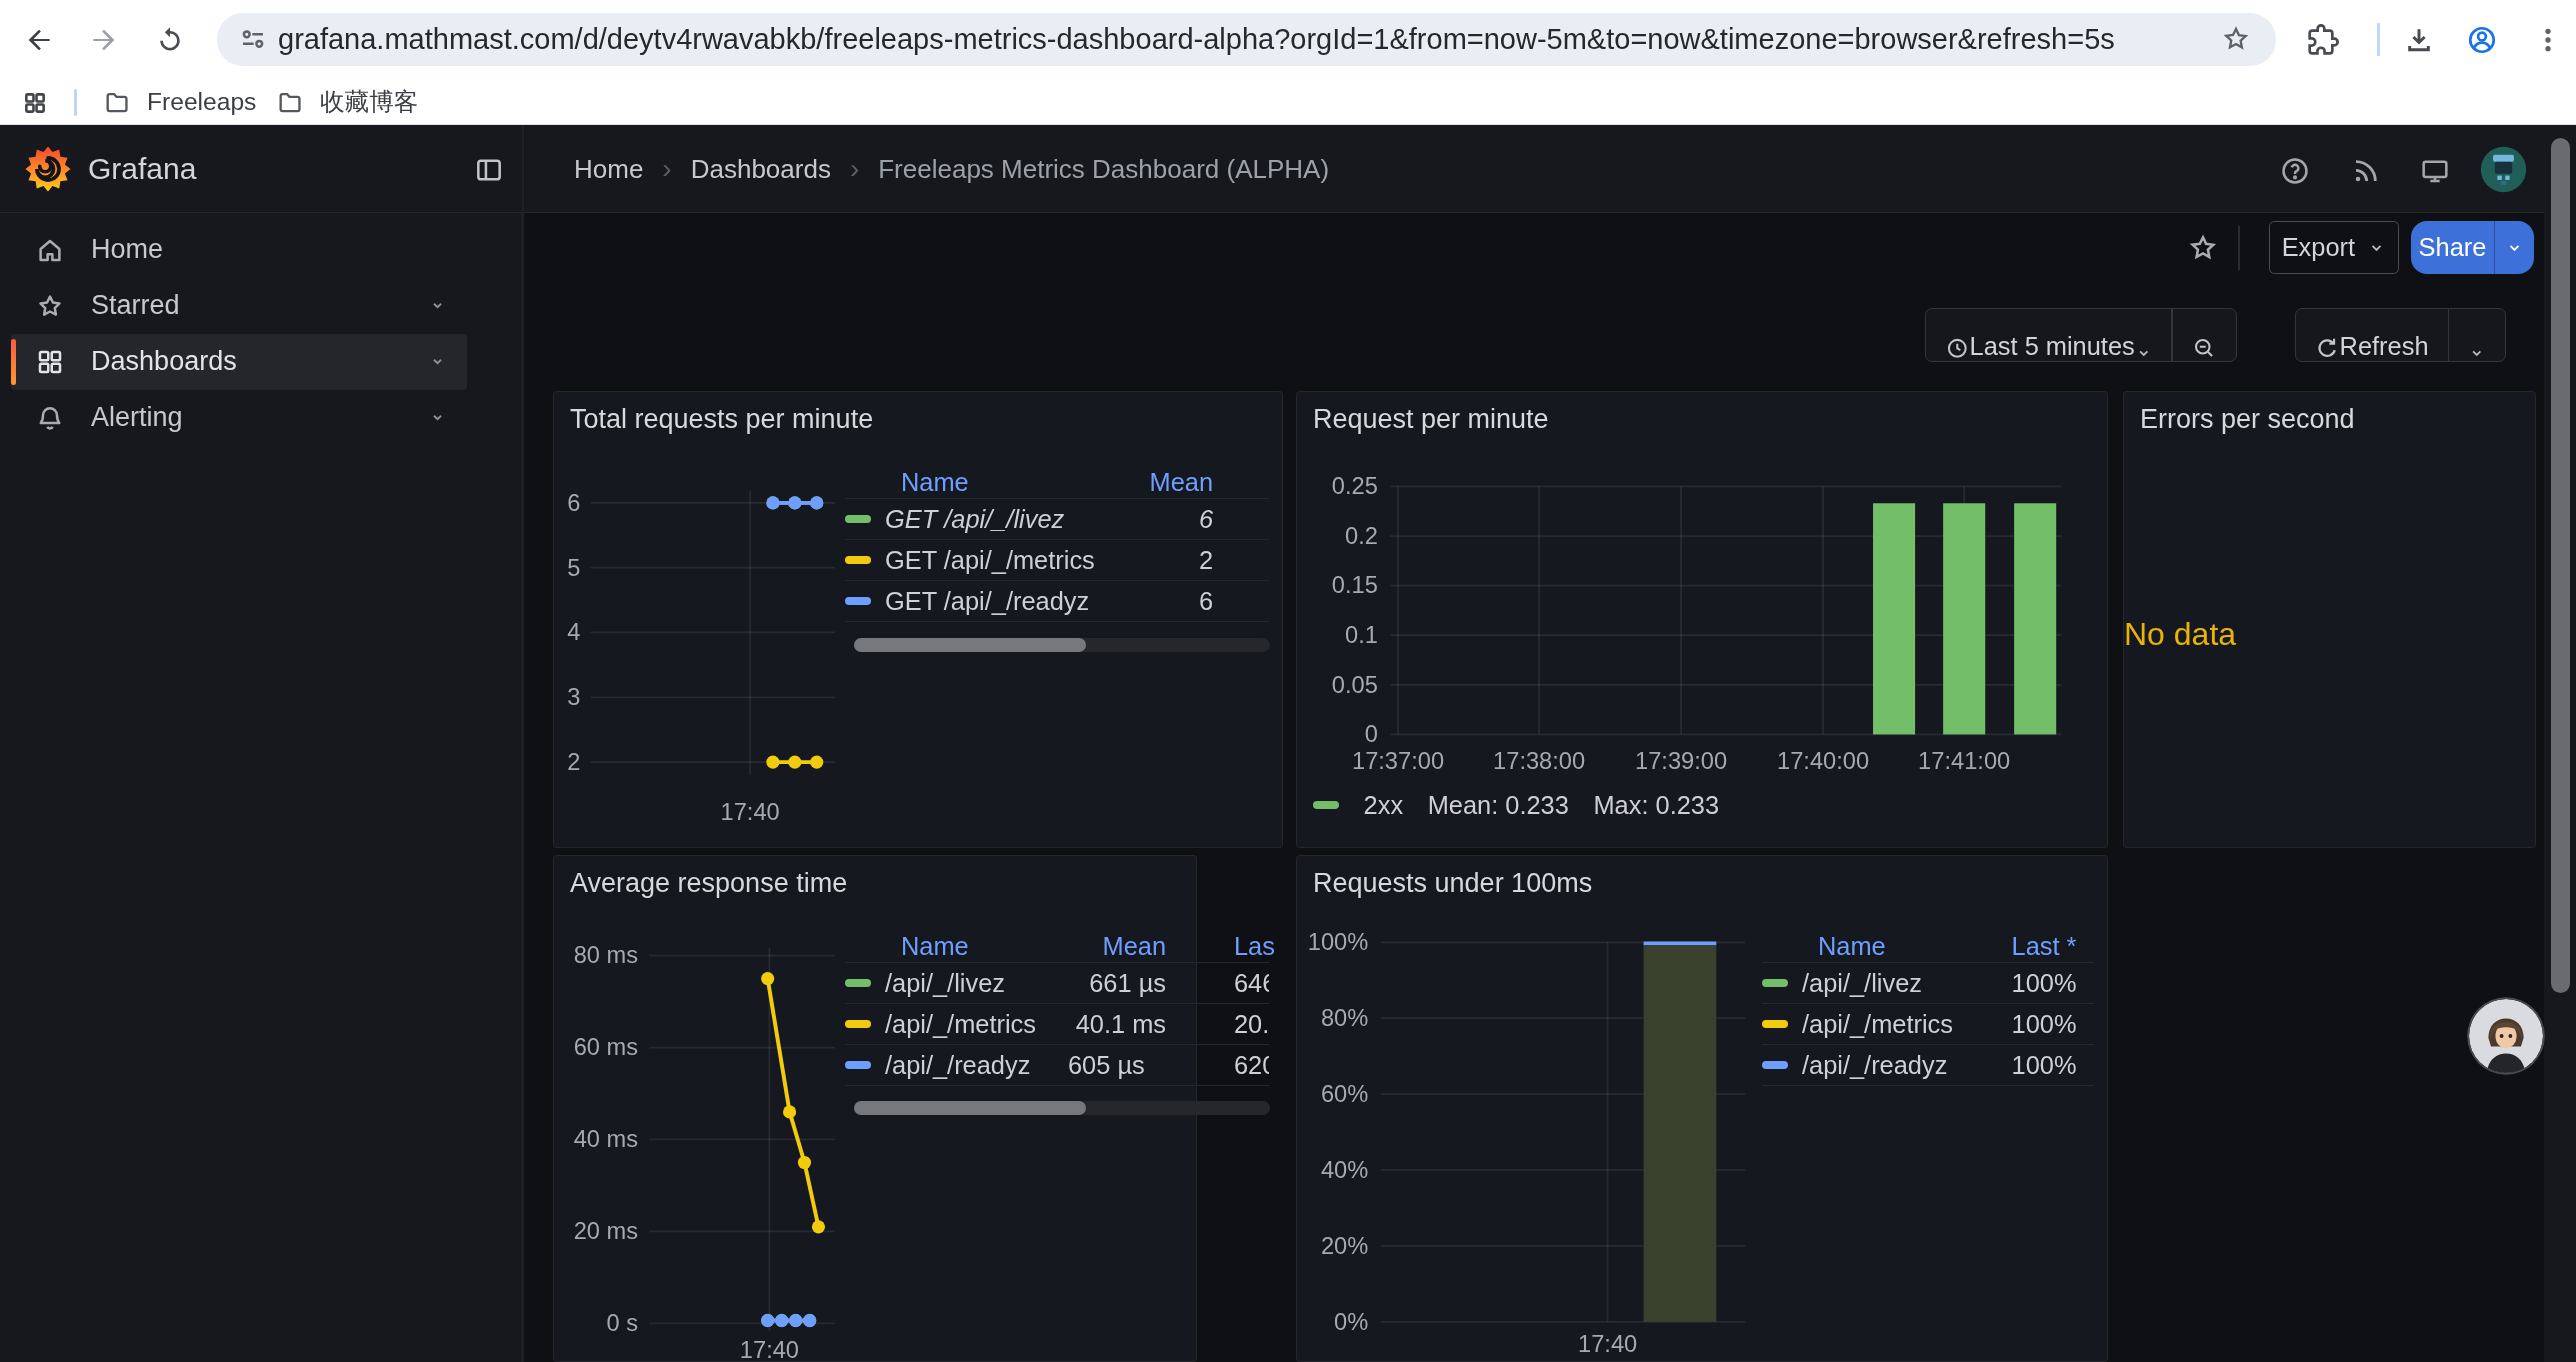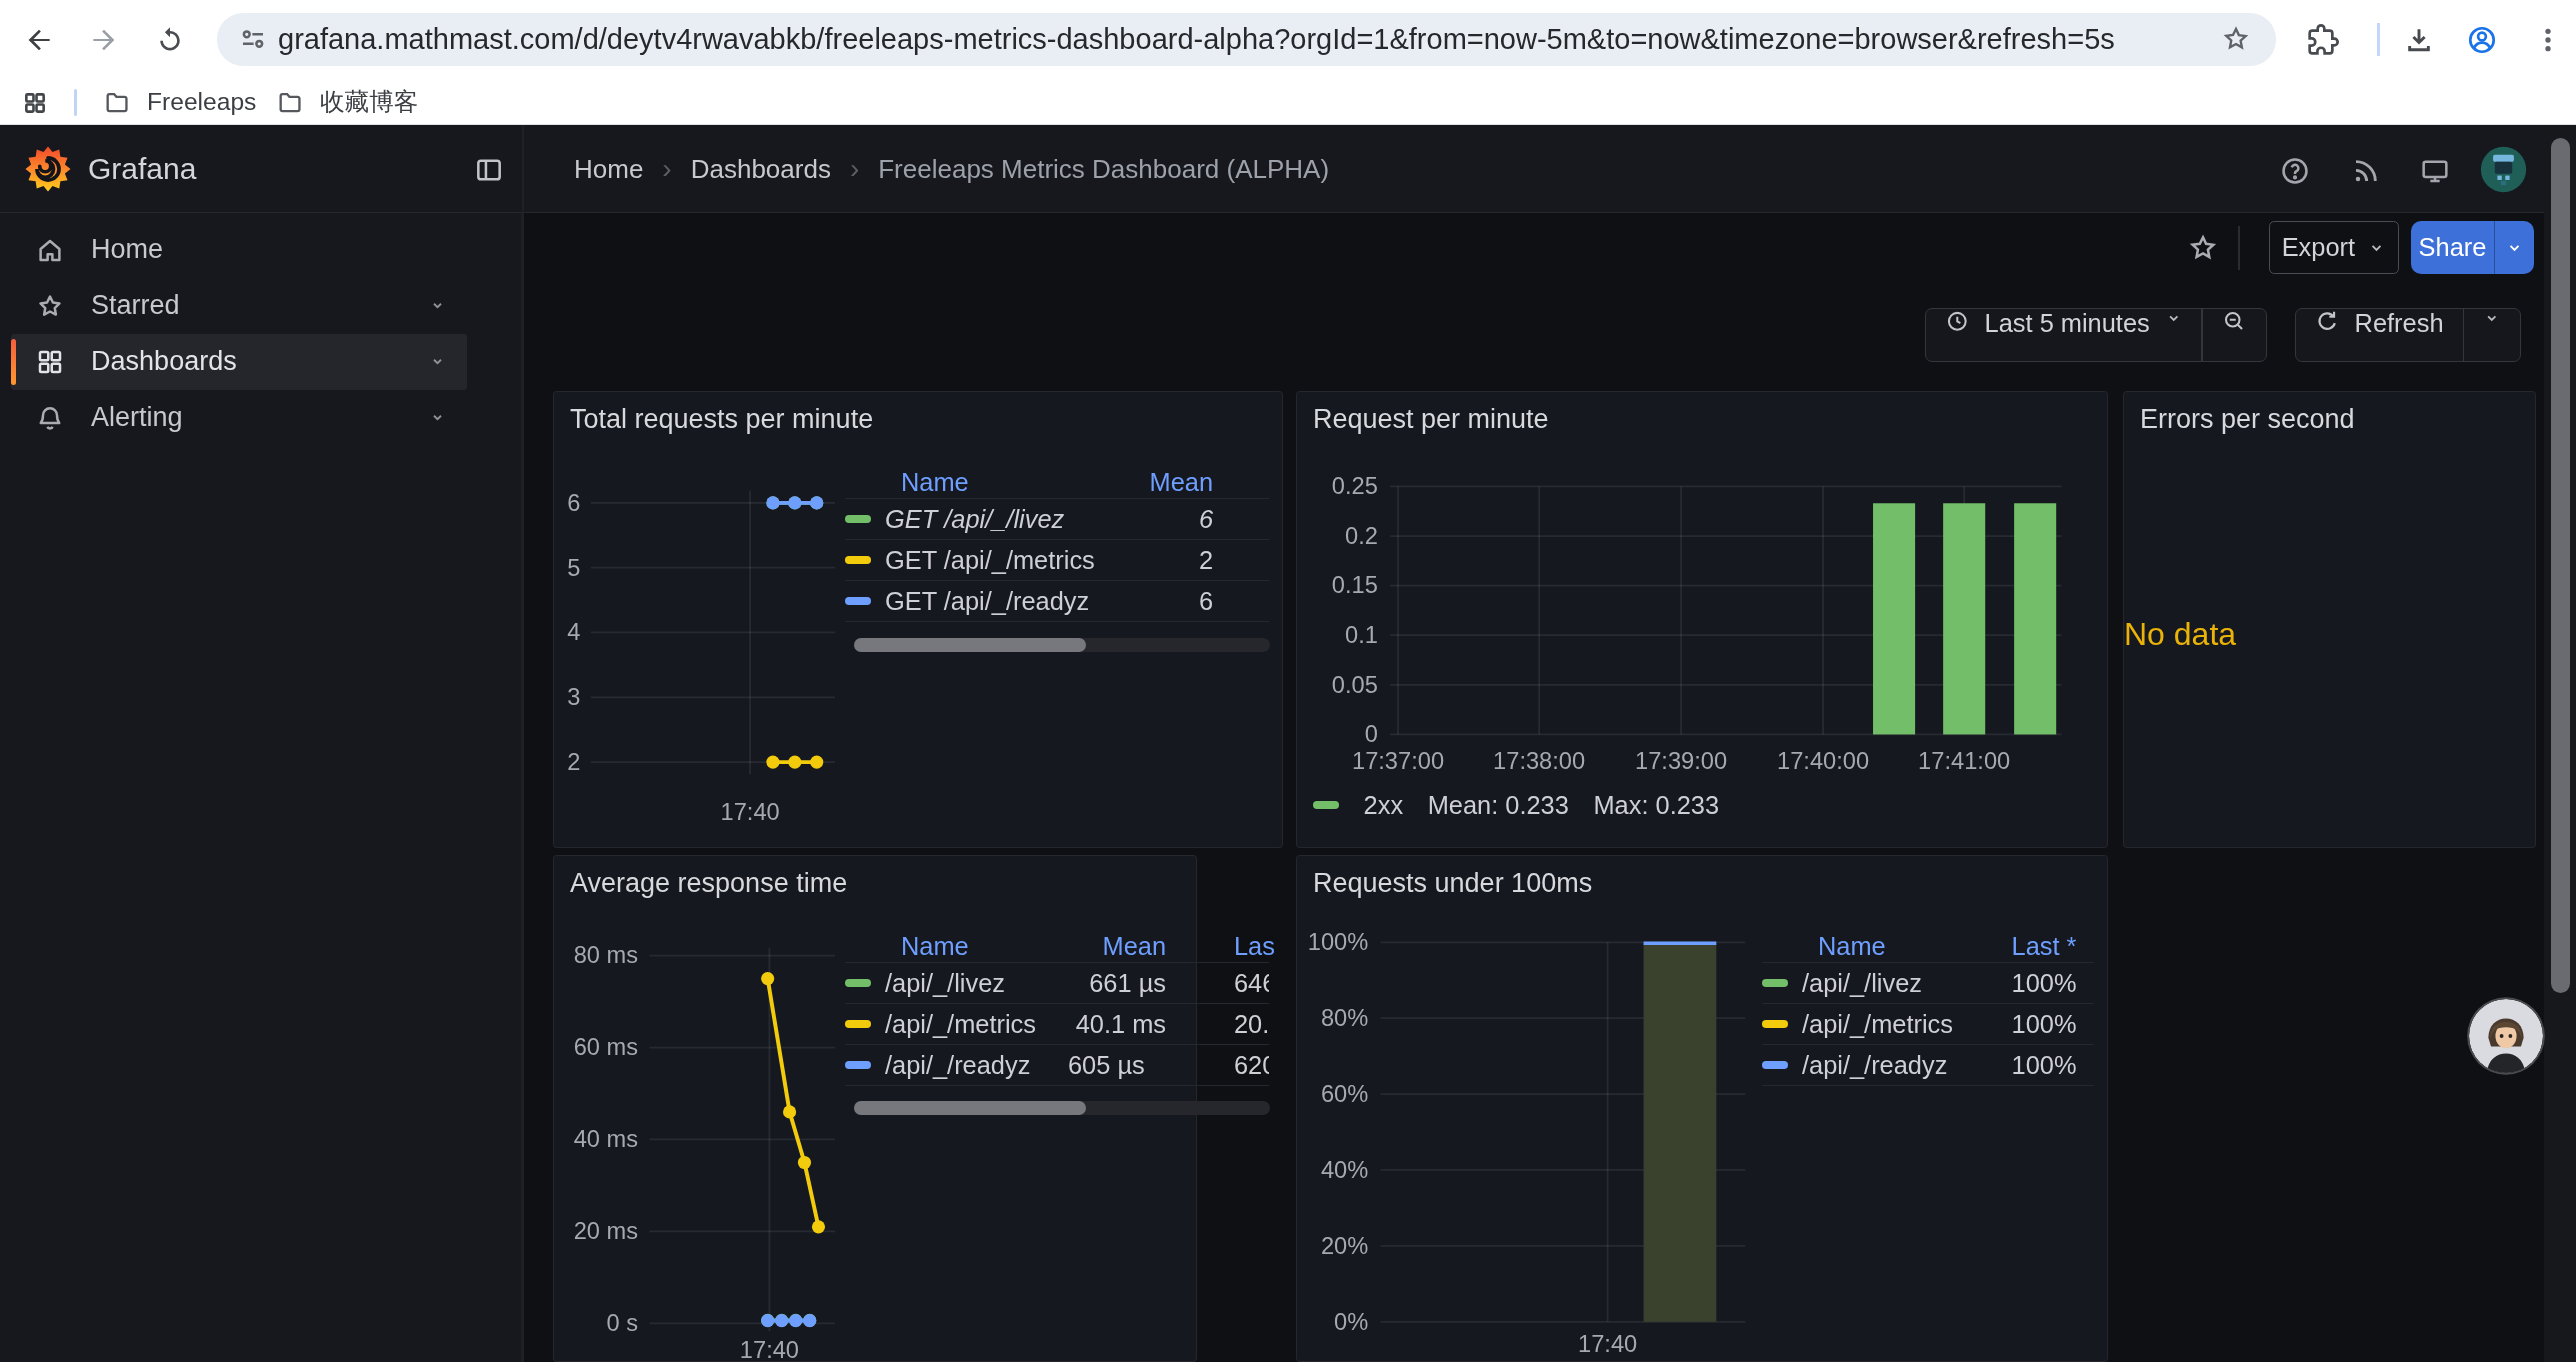--- a/index.html
+++ b/index.html
@@ -35,23 +35,23 @@
   .sb-item{position:relative;margin:0 10.5px;width:456px;height:56px;display:flex;align-items:center;gap:26px;padding-left:24.6px;border-radius:3.5px;cursor:pointer}
   .sb-item.active{background:#24262C}
   .sb-accent{position:absolute;left:0;top:5.3px;width:5.3px;height:46px;border-radius:2.6px;background:linear-gradient(180deg,#F55F3C,#FF9830)}
   .sb-label{font-size:27px;color:#C7C9CE}
   .sb-item.active .sb-label{color:#E3E4E8}
   .sb-chevron{margin-left:auto;margin-right:19px}
   
   .btn{display:flex;align-items:center;justify-content:center;gap:12.3px;border-radius:5.3px;font-size:25.4px;color:#D3D4D9;cursor:pointer}
   .btn-outline{border:1.8px solid #4A4D55}
   .grp{display:flex;align-items:stretch;background:#16171D;border:1.8px solid #33363D;border-radius:7px;overflow:hidden}
-  .grp .seg{display:flex;align-items:flex-start;gap:15px;padding:0 19px;font-size:25.4px;color:#D3D4D9;cursor:pointer}
+  .grp .seg{display:flex;align-items:flex-end;gap:0;padding:0 19px;font-size:25.4px;color:#D3D4D9;cursor:pointer}
   .grp .gsep{width:1.8px;background:#33363D}
-  .share{background:#3D71D9;border-radius:10px;display:flex;overflow:hidden;cursor:pointer}
+  .share{background:#3D71D9;border-radius:16px;display:flex;overflow:hidden;cursor:pointer}
   .share .main{width:83px;display:flex;align-items:center;justify-content:center;color:#fff;font-size:25.4px;font-weight:500}
   .share .caret{width:40px;display:flex;align-items:center;justify-content:center;border-left:1.8px solid rgba(10,20,40,.35)}
   
   .panel{background:var(--panel);border:1.8px solid var(--border);border-radius:3.5px}
   .ptitle{position:absolute;left:16px;top:12.3px;font-size:27px;font-weight:500;color:#D8D9DD}
   .legend{position:absolute;font-size:25.4px;color:#CFD0D5}
   .lg-row{display:grid;align-items:center;height:41px;border-bottom:1.8px solid #26282F}
   .lg-head{height:33px;color:var(--link);font-weight:500;border-bottom:1.8px solid #26282F}
   .lg-name{display:flex;align-items:center;gap:14px;overflow:hidden;white-space:nowrap}
   .dash{width:26px;height:8.8px;border-radius:4.4px;flex:0 0 auto}

